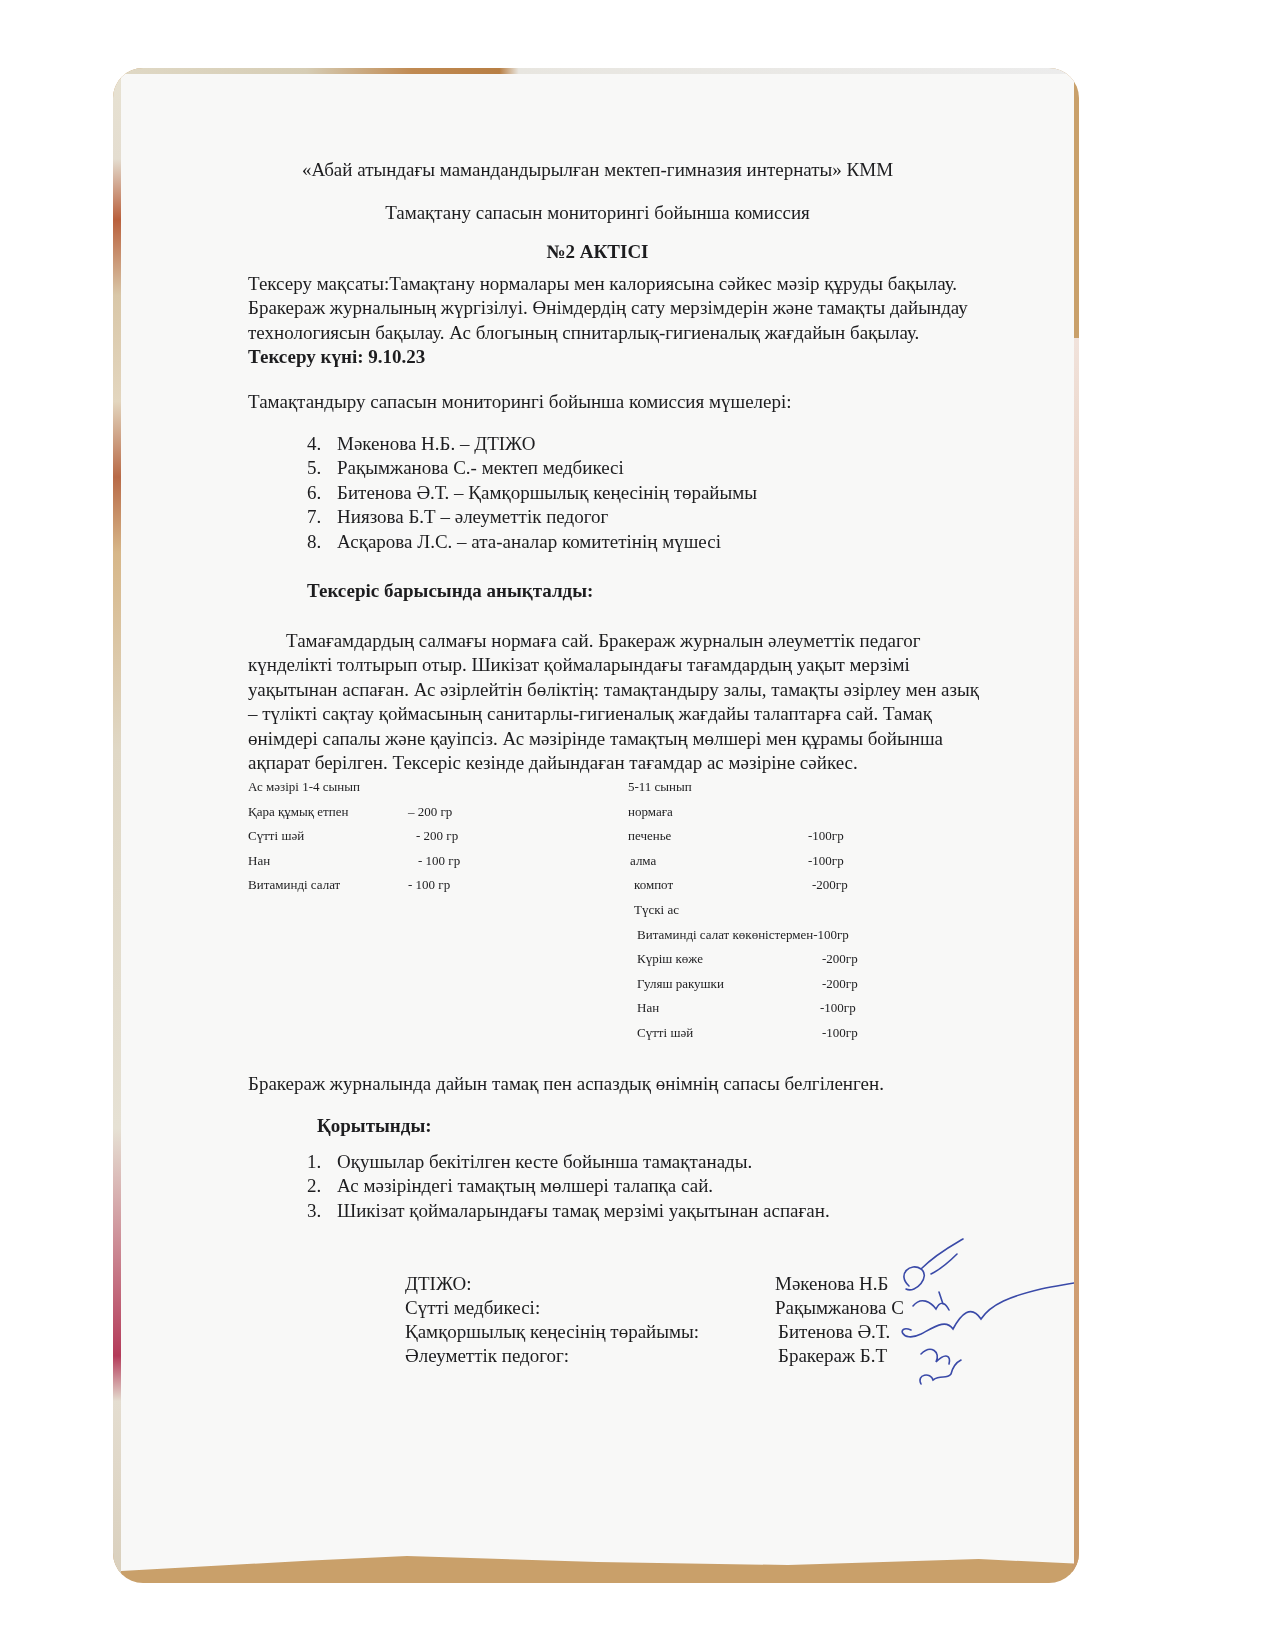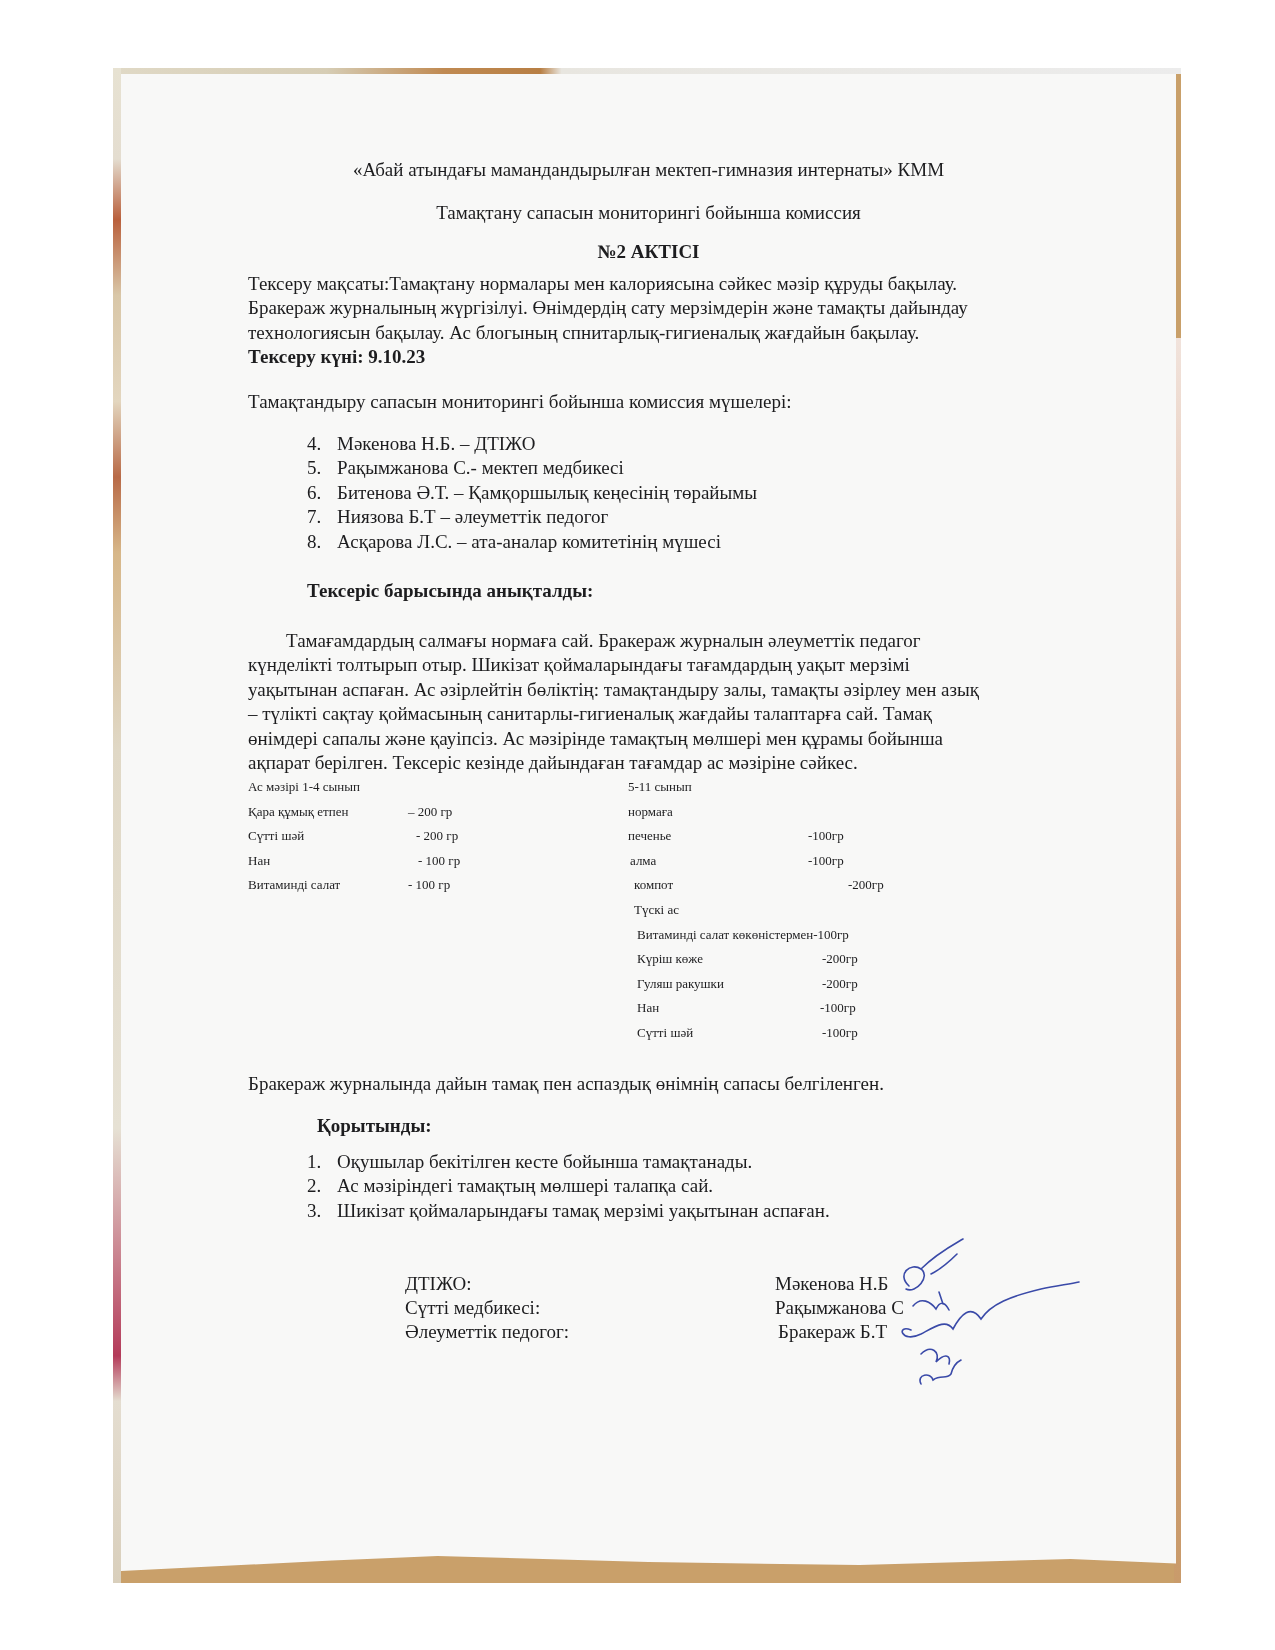--- a/index.html
+++ b/index.html
@@ -1,22 +1,22 @@
 <!DOCTYPE html>
 <html><head>
 <meta charset="utf-8">
 <style>
   html, body { margin:0; padding:0; }
   body {
     width:1275px; height:1650px; background:#ffffff; position:relative; overflow:hidden;
     font-family:"Liberation Serif", "DejaVu Serif", serif; color:#1d1d1f;
   }
   .photo {
-    position:absolute; left:113px; top:68px; width:1068px; height:1515px;
-    background:#c9a06a; overflow:hidden;
+    position:absolute; left:113px; top:68px; width:966px; height:1515px;
+    background:#c9a06a; overflow:hidden;border-radius:30px;
   }
   .photo .edge-left {
     position:absolute; left:0; top:0; width:8px; height:100%;
     background:linear-gradient(180deg,#e7e2d2 0%,#e4ddd0 6%,#b9603c 10%,#d9c7a8 15%,#e3d6bf 22%,#b86a47 27%,#d7b789 32%,#e0d8c6 45%,#e6e1d4 70%,#b43b5a 85%,#e4ddd0 88%,#d9cfbc 100%);
   }
   .photo .edge-top {
     position:absolute; left:0; top:0; width:100%; height:6px;
     background:linear-gradient(90deg,#e0d9c6 0%,#d6cdb5 20%,#c08a52 31%,#b87f44 40%,#e8e6e0 42%,#ececec 100%);
   }
   .photo .edge-right {
@@ -120,21 +120,21 @@
       <div class="menu-row">5-11 сынып</div>
       <div class="menu-row">нормаға</div>
       <div class="menu-row">
           <span style="width:180px;">печенье</span>
           <span>-100гр</span>
         </div>
       <div class="menu-row" style="padding-left:2px;align-items:center;">
           <span style="width:178px;">алма</span>
           <span>-100гр</span>
         </div>
-      <div class="menu-row" style="padding-left:6px;gap:36px;">
+      <div class="menu-row" style="padding-left:6px;">
           <span style="width:178px;">компот</span>
           <span>-200гр</span>
         </div>
       <div class="menu-row" style="padding-left:6px;">Түскі ас</div>
       <div class="menu-row" style="padding-left:9px;">
           <span>Витаминді салат көкөністермен</span>
           <span>-100гр</span>
         </div>
       <div class="menu-row" style="padding-left:9px;">
           <span style="width:185px;">Күріш көже</span>
@@ -174,20 +174,24 @@
     </div>
 
     <div style="position:absolute; left:284px; top:1198px;">
       <div class="sign-row">
           <span style="width:370px;">ДТІЖО:</span>
           <span>Мәкенова Н.Б</span>
         </div>
       <div class="sign-row">
           <span style="width:370px;">Сүтті медбикесі:</span>
           <span>Рақымжанова С</span>
+        </div>
+      <div class="sign-row">
+          <span style="width:373px;">Қамқоршылық кеңесінің төрайымы:</span>
+          <span>Битенова Ә.Т.</span>
         </div>
       <div class="sign-row">
           <span style="width:373px;">Әлеуметтік педогог:</span>
           <span>Бракераж Б.Т</span>
         </div>
     </div>
 
     <svg class="sig" style="left:770px; top:1160px;" width="190" height="170" viewBox="0 0 190 170">
       <g fill="none" stroke="#3a4aa8" stroke-width="1.6" stroke-linecap="round">
         <path d="M18 52 C 5 40, 20 28, 30 35 C 40 42, 25 60, 15 55 M30 35 C 45 20, 60 12, 72 5 M40 40 C 50 35, 58 28, 66 20"></path>

